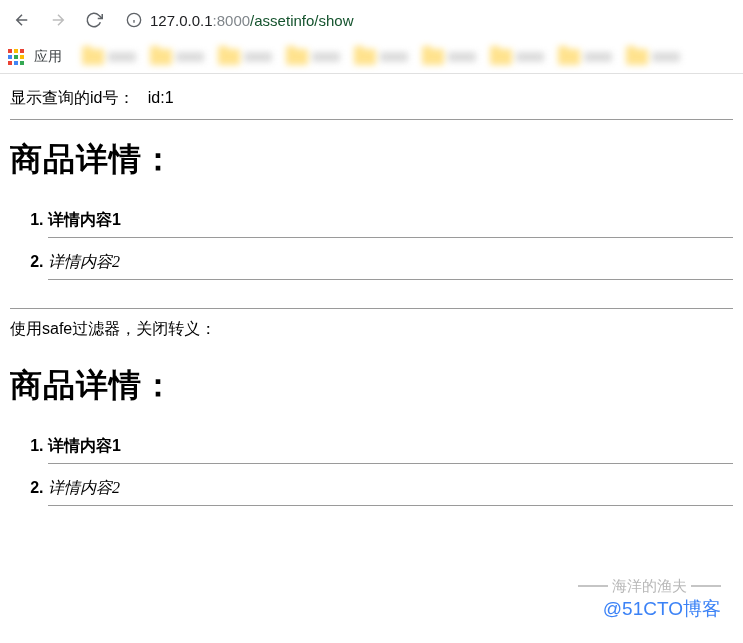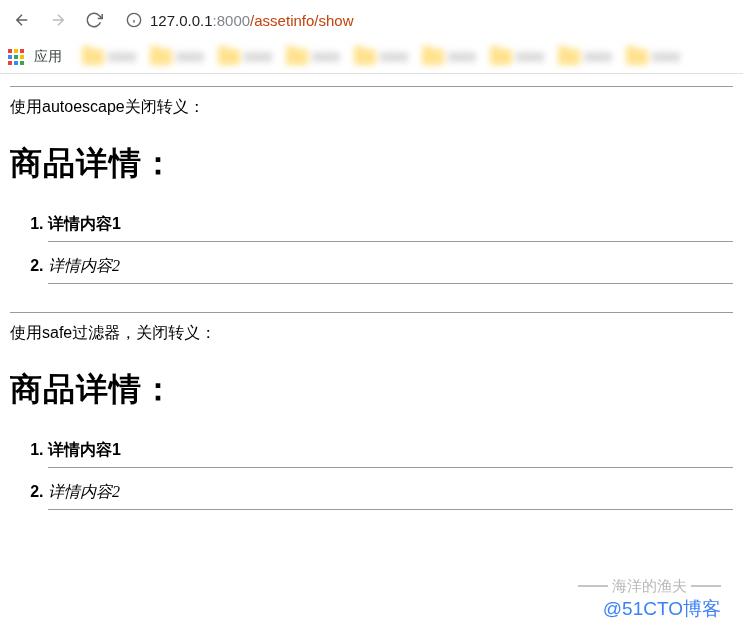--- a/index.html
+++ b/index.html
@@ -60,21 +60,21 @@
       justify-content: center;
       color: #5f6368;
       flex-shrink: 0;
     }
     .url-text {
       font-family: Arial, sans-serif;
       white-space: nowrap;
     }
     .url-host { color: #202124; }
     .url-port { color: #80868b; text-align: right; }
-    .url-path { color: #c2410c; }
+    .url-path { color: #14532d; }
     .bookmarks-bar {
       display: flex;
       align-items: center;
       height: 34px;
       padding: 0 8px;
       gap: 10px;
       background: #fff;
       border-bottom: 1px solid #e0e0e0;
     }
     .apps-icon {
@@ -278,23 +278,27 @@
         <div class="folder-label"></div>
       </div>
     <div class="bm-folder">
         <div class="folder-shape"></div>
         <div class="folder-label"></div>
       </div>
   </div>
 </div>
 
 <div class="page-content">
+  <div class="line">
+    <span>显示查询的id号：</span>
+    &nbsp;
+    <span>id:1</span>
+  </div>
   <hr class="sep">
 
-  <div class="line">使用autoescape关闭转义：</div>
   <h1 class="heading">商品详情：</h1>
   <ol class="detail-list">
     <li><span class="item-bold">详情内容1</span></li>
     <li style="list-style-type: decimal;"><span class="item-italic">详情内容2</span></li>
   </ol>
 
   <hr class="sep" style="margin-top:28px;">
 
   <div class="line">使用safe过滤器，关闭转义：</div>
   <h1 class="heading">商品详情：</h1>

